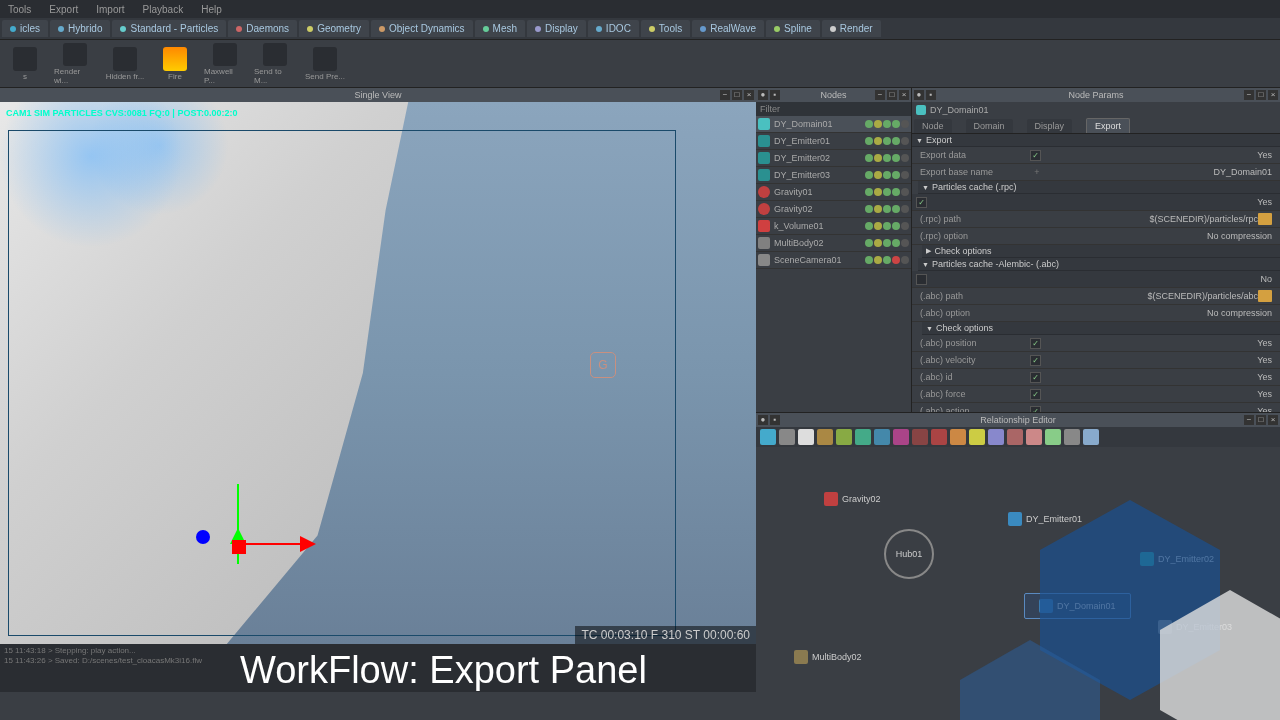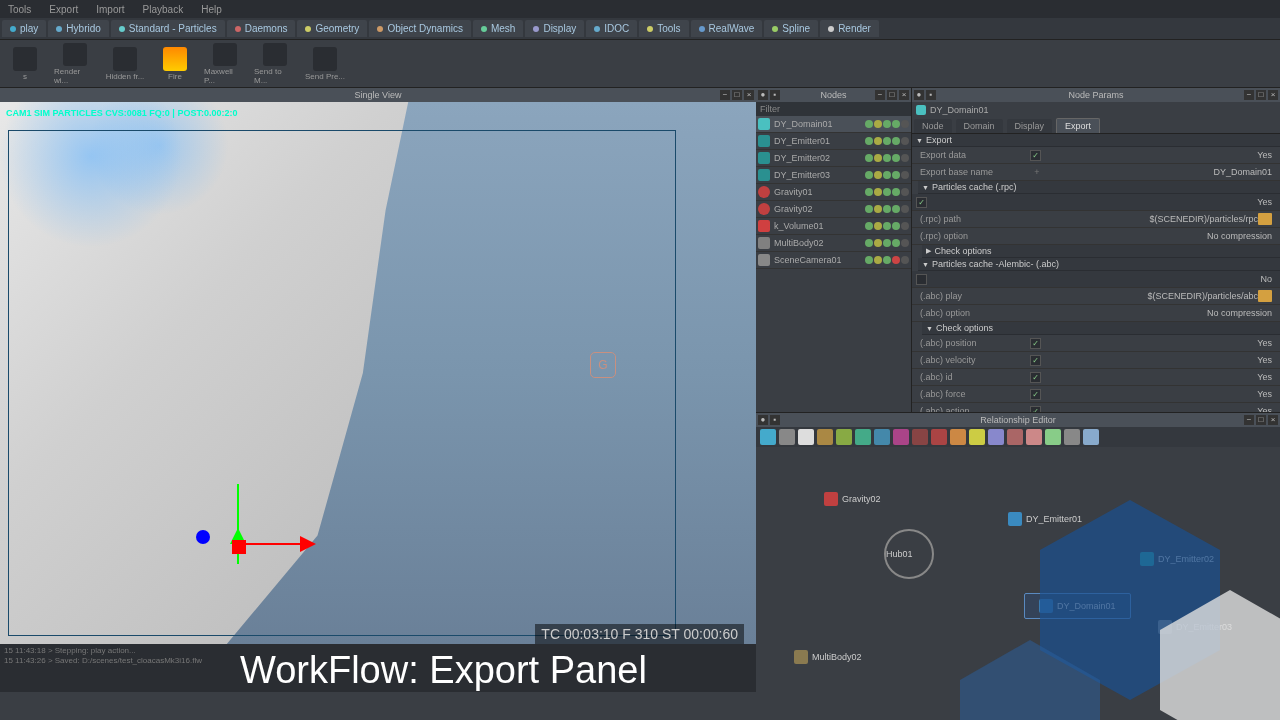--- a/index.html
+++ b/index.html
@@ -26,21 +26,21 @@
 .left-col { width: 756px; display: flex; flex-direction: column; }
 .right-col { width: 524px; display: flex; flex-direction: column; }
 
 
 .viewport-header { height: 14px; background: #4a5058; display: flex; align-items: center; justify-content: center; font-size: 9px; color: #bbb; position: relative; }
 .viewport-header .controls { position: absolute; right: 2px; display: flex; gap: 2px; }
 .viewport-header .controls span { width: 10px; height: 10px; background: #333; font-size: 8px; text-align: center; line-height: 10px; }
 .viewport { flex: 1; background: linear-gradient(180deg, #8ba5bd 0%, #7a95ad 50%, #6a8098 100%); position: relative; overflow: hidden; }
 .viewport-overlay { position: absolute; top: 6px; left: 6px; font-size: 9px; color: #00ffcc; font-weight: bold; }
 .viewport-frame { position: absolute; top: 28px; left: 8px; right: 80px; bottom: 8px; border: 1px solid #1a4a6a; }
-.viewport-status { position: absolute; bottom: 0; right: 12px; background: rgba(0,0,0,0.5); color: #ccc; font-size: 14px; padding: 2px 6px; }
+.viewport-status { position: absolute; bottom: 0; right: 0; background: rgba(0,0,0,0.5); color: #ccc; font-size: 12px; padding: 2px 6px; }
 
 
 .waterfall { position: absolute; top: 0; left: 0; width: 60%; height: 100%; background: linear-gradient(135deg, #e8e8e8 0%, #d0d0d0 40%, #b8b8b8 100%); clip-path: polygon(0 0, 90% 0, 85% 20%, 80% 50%, 70% 80%, 50% 100%, 0 100%); filter: blur(0.5px); }
 .waterfall::before { content: ''; position: absolute; inset: 0; background: radial-gradient(circle at 20% 10%, rgba(100,180,255,0.6) 0%, transparent 15%), radial-gradient(circle at 35% 8%, rgba(100,180,255,0.5) 0%, transparent 12%); }
 .gizmo { position: absolute; bottom: 80px; left: 200px; width: 120px; height: 120px; }
 .gizmo .axis-y { position: absolute; left: 30px; bottom: 20px; width: 0; height: 0; border-left: 8px solid transparent; border-right: 8px solid transparent; border-bottom: 16px solid #0f0; }
 .gizmo .axis-y-line { position: absolute; left: 37px; bottom: 0; width: 2px; height: 80px; background: #0f0; }
 .gizmo .axis-x { position: absolute; left: 100px; bottom: 12px; width: 0; height: 0; border-top: 8px solid transparent; border-bottom: 8px solid transparent; border-left: 16px solid #f00; }
 .gizmo .axis-x-line { position: absolute; left: 40px; bottom: 19px; width: 70px; height: 2px; background: #f00; }
 .gizmo .axis-z { position: absolute; left: -4px; bottom: 20px; width: 14px; height: 14px; background: #00f; border-radius: 50%; }
@@ -77,60 +77,60 @@
 .node-vis { margin-left: auto; display: flex; gap: 1px; }
 .node-vis span { width: 8px; height: 8px; border-radius: 50%; }
 .node-vis .on { background: #6a6; }
 .node-vis .sim { background: #aa4; }
 .node-vis .off { background: #555; }
 .node-vis .red { background: #c44; }
 .params-top { display: flex; height: 324px; }
 .params-content { flex: 1; overflow: hidden; }
 .params-title-row { height: 16px; display: flex; align-items: center; padding: 0 4px; gap: 4px; font-size: 9px; }
 .params-title-row .node-icon { width: 10px; height: 10px; }
-.param-tabs { height: 16px; display: flex; align-items: center; gap: 4px; padding: 0 2px; border-bottom: 1px solid #222; }
+.param-tabs { height: 16px; display: flex; align-items: center; gap: 14px; padding: 0 2px; border-bottom: 1px solid #222; }
 .param-tab { padding: 2px 8px; font-size: 9px; color: #999; background: #34383e; border-radius: 2px 2px 0 0; }
 .param-tab.active { background: #4a5058; color: #ddd; border: 1px solid #666; border-bottom: none; }
 .param-section { padding: 1px 4px; font-size: 9px; color: #ccc; background: #34383e; border-bottom: 1px solid #2a2d32; display: flex; align-items: center; gap: 3px; }
 .param-section::before { content: '▼'; font-size: 7px; }
 .param-section.collapsed::before { content: '▶'; }
 .param-row { height: 17px; display: flex; align-items: center; padding: 0 8px; font-size: 9px; color: #999; border-bottom: 1px solid #333; }
 .param-label { width: 110px; }
 .param-value { flex: 1; color: #bbb; text-align: right; }
 .param-check { width: 11px; height: 11px; background: #2a2d32; border: 1px solid #555; margin-right: 4px; display: flex; align-items: center; justify-content: center; font-size: 8px; color: #8c8; }
 .param-folder { width: 14px; height: 12px; background: #d4a040; border-radius: 1px; margin-left: auto; }
 
 
 .rel-panel { height: 280px; background: #3a3e44; border-top: 1px solid #222; display: flex; flex-direction: column; }
 .rel-toolbar { height: 20px; background: #34383e; display: flex; align-items: center; gap: 3px; padding: 0 4px; }
 .rel-tool { width: 16px; height: 16px; background: #4a5058; border-radius: 2px; }
 .rel-canvas { flex: 1; background: #3a3e44; position: relative; overflow: hidden; }
 .rel-node { position: absolute; padding: 3px 8px; font-size: 9px; color: #ccc; display: flex; align-items: center; gap: 4px; border-radius: 2px; }
 .rel-node .icon { width: 14px; height: 14px; border-radius: 2px; }
-.rel-hub { position: absolute; width: 50px; height: 50px; border: 2px solid #888; border-radius: 50%; display: flex; align-items: center; justify-content: flex-start; font-size: 9px; color: #ccc; }
+.rel-hub { position: absolute; width: 50px; height: 50px; border: 2px solid #888; border-radius: 50%; display: flex; align-items: center; justify-content: center; font-size: 9px; color: #ccc; }
 
 
 .deco { position: absolute; bottom: -40px; right: -40px; width: 400px; height: 300px; z-index: 50; pointer-events: none; }
 
 </style>
 </head>
 <body>
 
 <div class="menubar">
   <span>Tools</span>
   <span>Export</span>
   <span>Import</span>
   <span>Playback</span>
   <span>Help</span>
 </div>
 
 <div class="shelf-tabs" id="shelf-tabs">
     <div class="shelf-tab">
       <span class="dot" style="background:#4ac"></span>
-      <span>play</span>
+      <span>icles</span>
     </div>
     <div class="shelf-tab">
       <span class="dot" style="background:#6ac"></span>
       <span>Hybrido</span>
     </div>
     <div class="shelf-tab">
       <span class="dot" style="background:#6cc"></span>
       <span>Standard - Particles</span>
     </div>
     <div class="shelf-tab">
@@ -410,21 +410,21 @@
             <span class="param-value">No compression</span>
           </div>
         <div class="param-section collapsed" style="margin-left:10px">Check options</div>
 
         <div class="param-section" style="margin-left:6px">Particles cache -Alembic- (.abc)</div>
         <div class="param-row" style="padding-left:4px;background:#34383e">
             <span class="param-check"></span>
             <span class="param-value">No</span>
           </div>
         <div class="param-row">
-            <span class="param-label">(.abc) play</span>
+            <span class="param-label">(.abc) path</span>
             <span class="param-value">$(SCENEDIR)/particles/abc</span>
             <div class="param-folder"></div>
           </div>
         <div class="param-row">
             <span class="param-label">(.abc) option</span>
             <span class="param-value">No compression</span>
           </div>
         <div class="param-section" style="margin-left:10px">Check options</div>
         <div class="param-row">
             <span class="param-label">(.abc) position</span>

